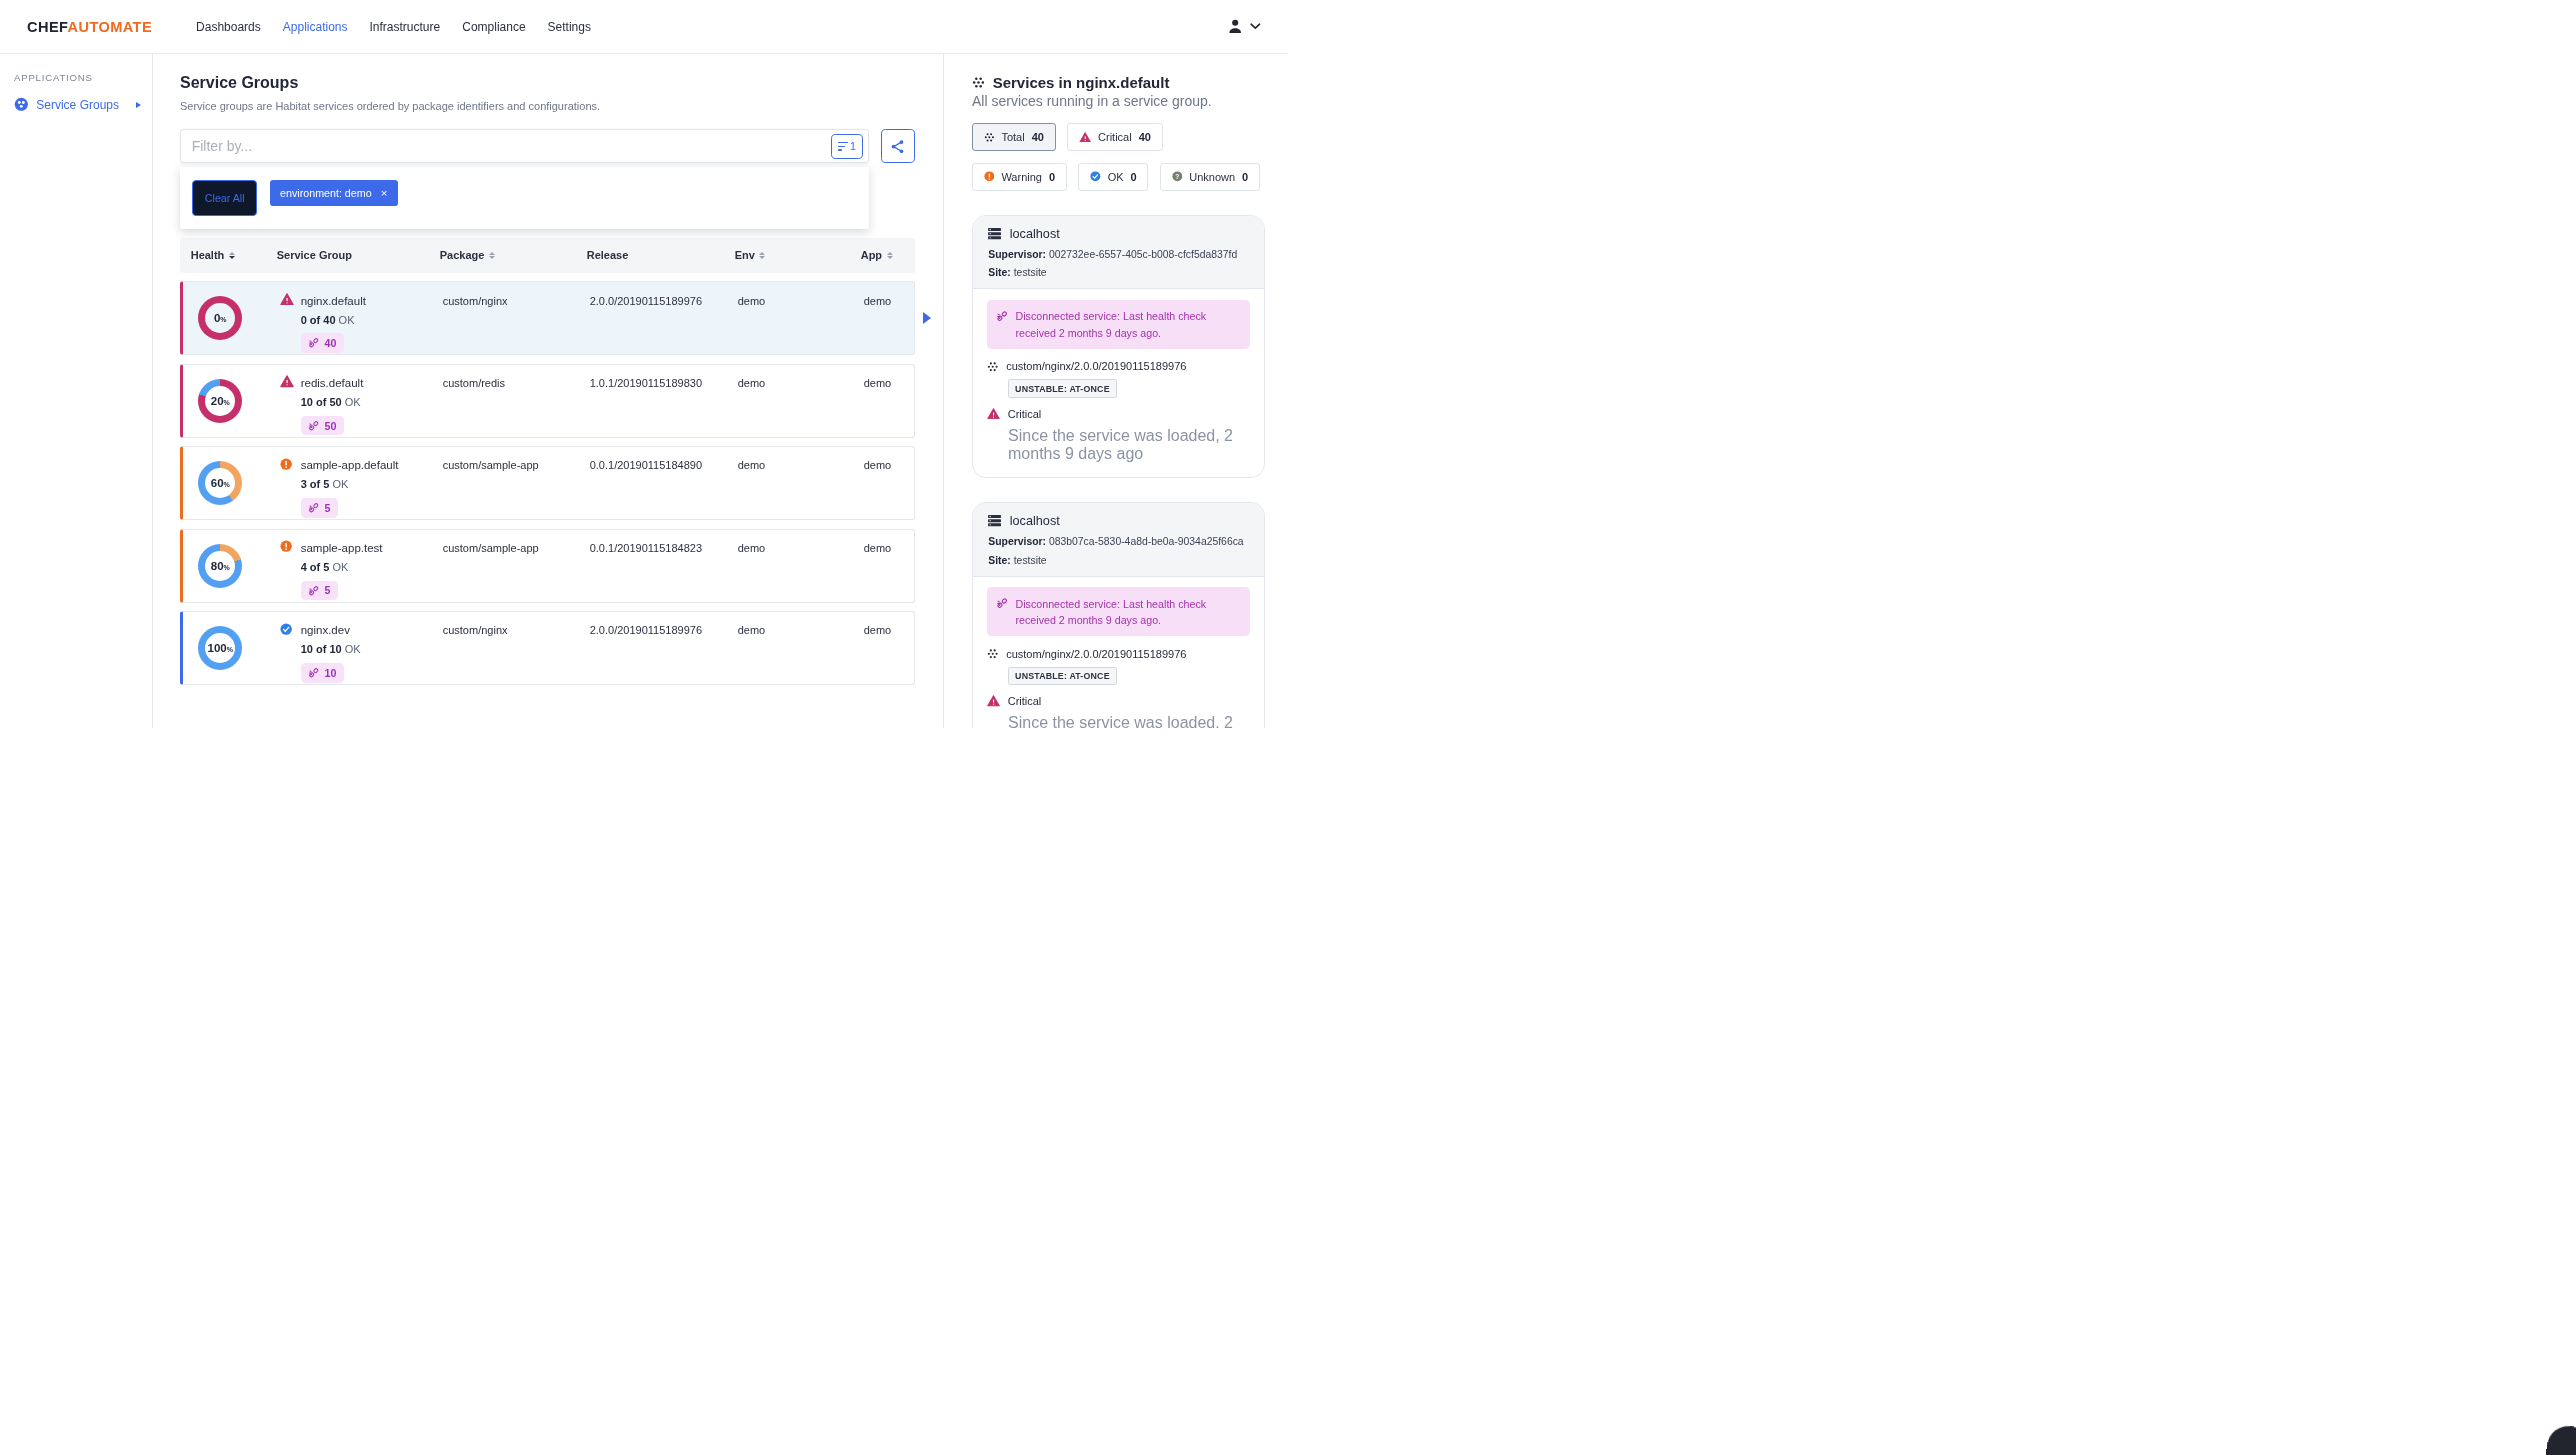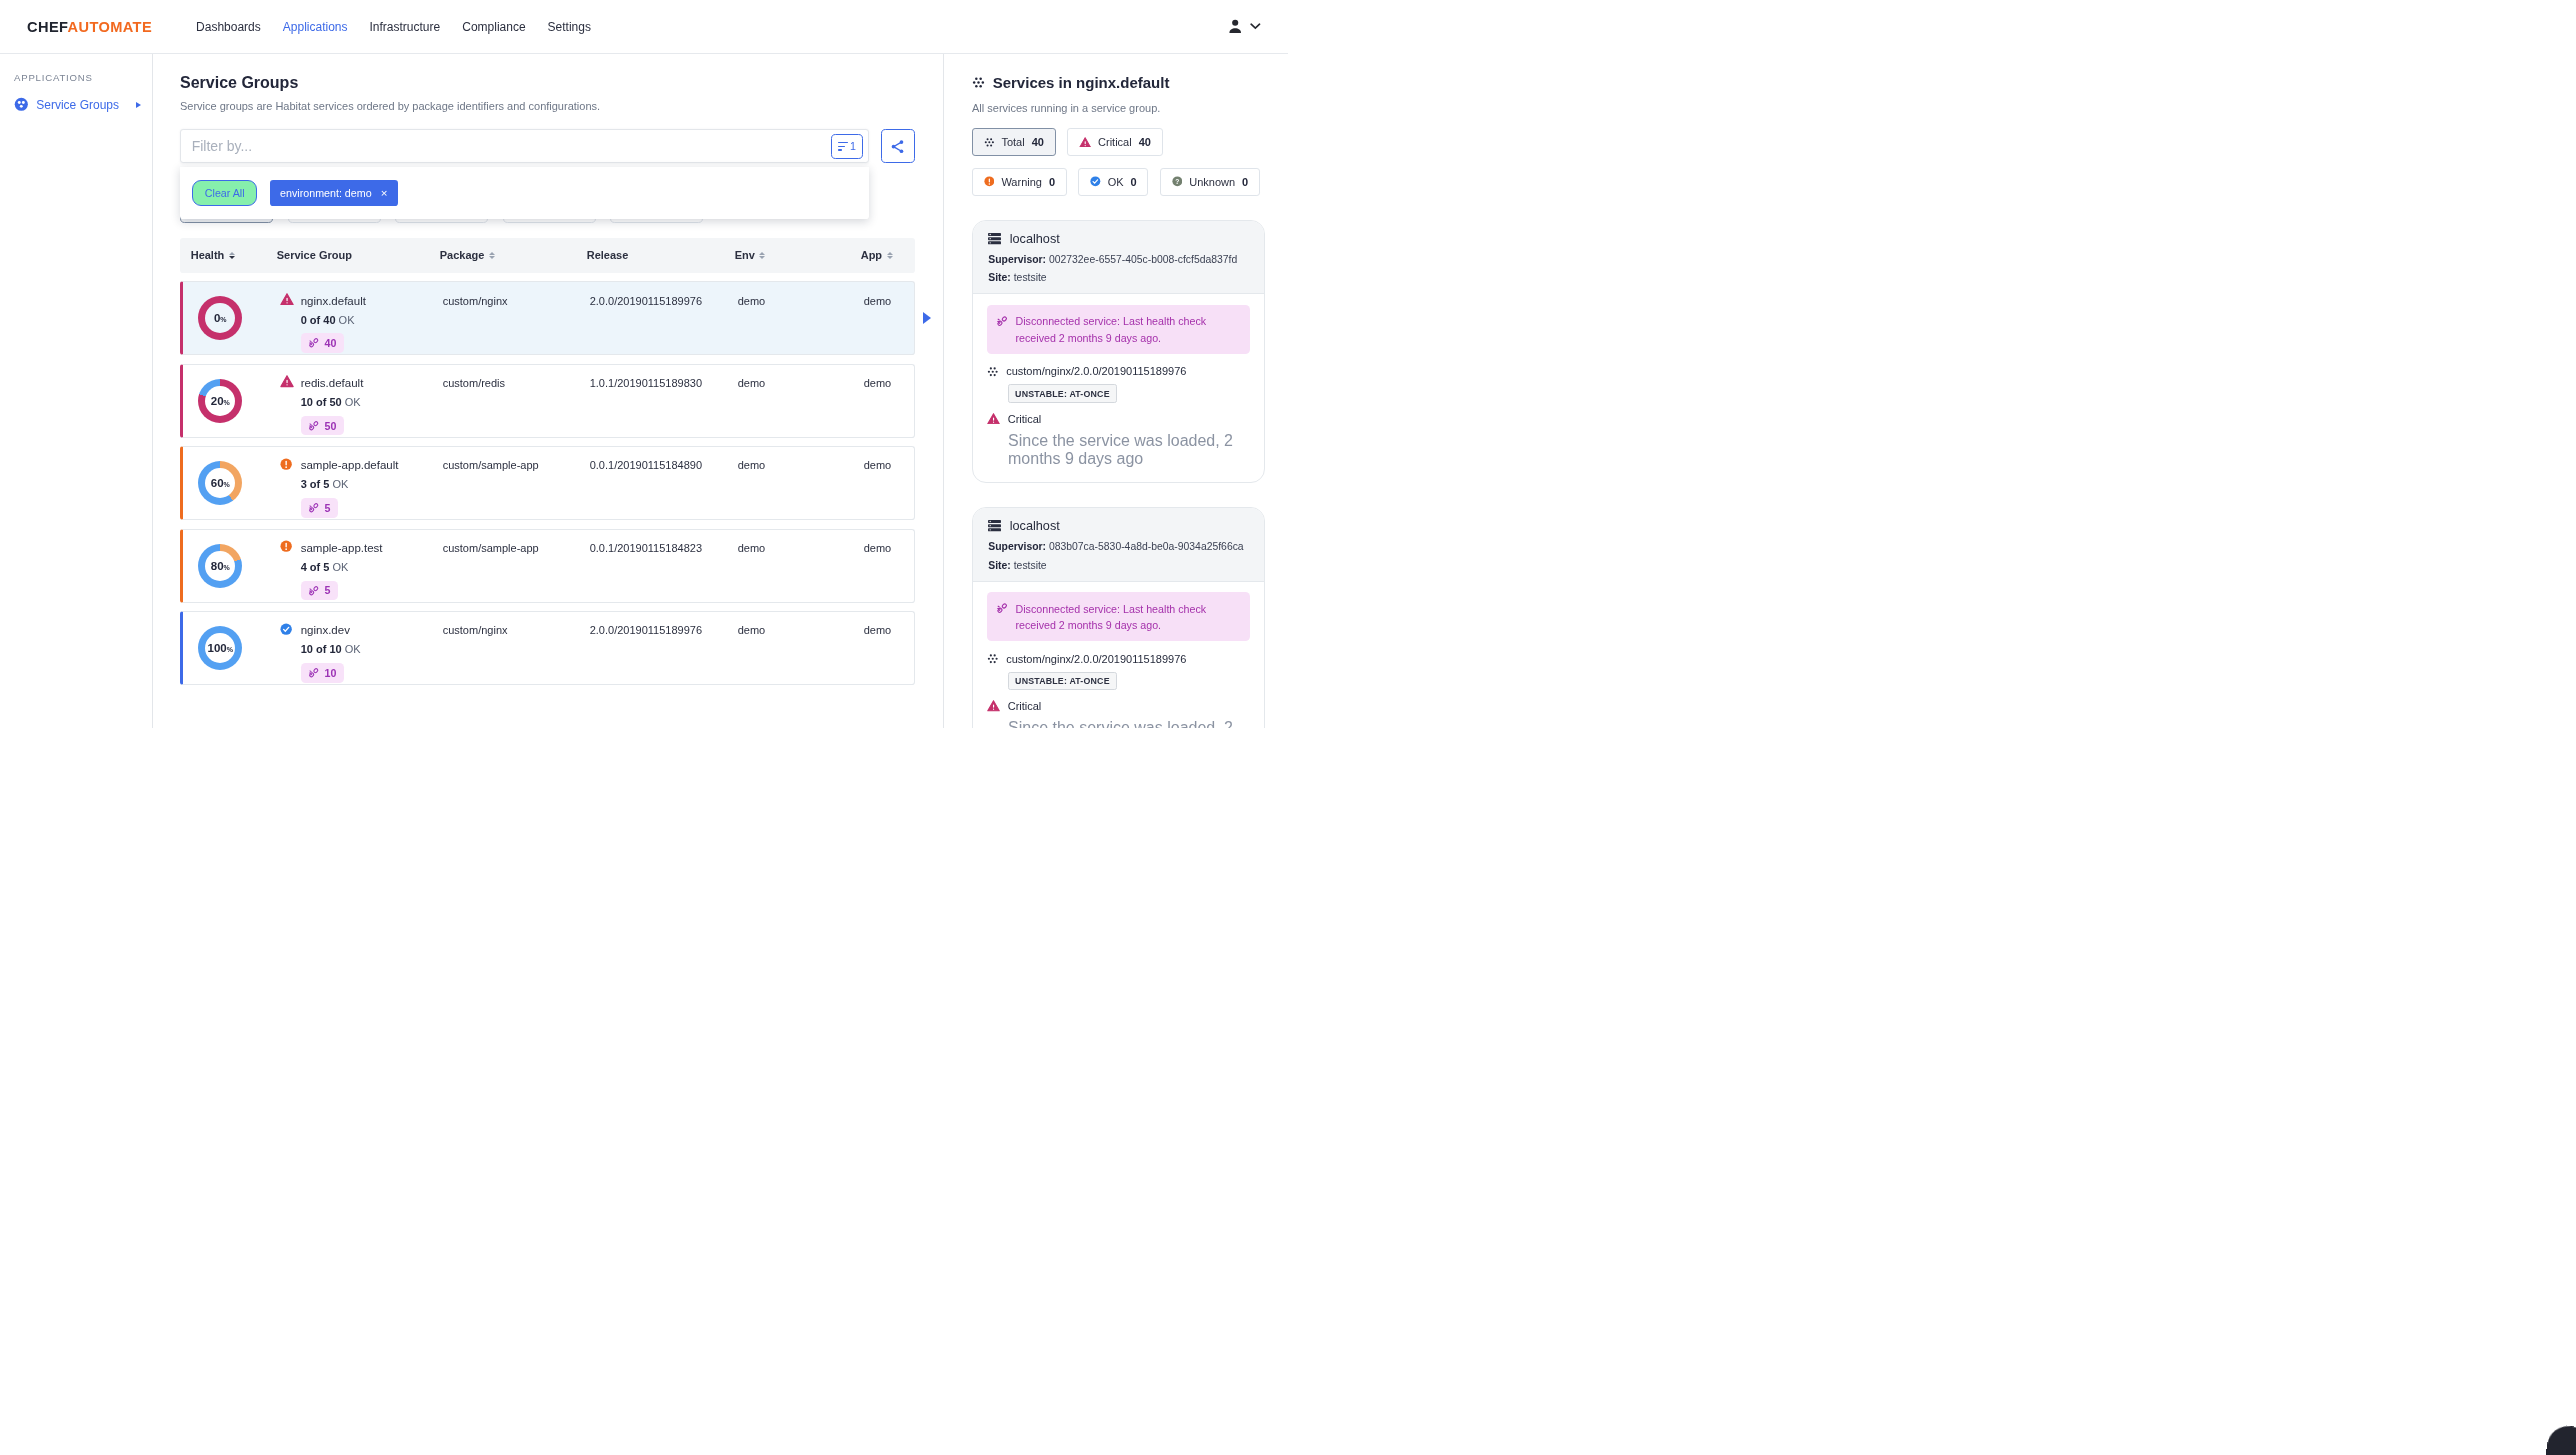--- a/index.html
+++ b/index.html
@@ -35,21 +35,21 @@
   .filter-box input::placeholder { color:#a9b0bc; }
   .btn-outline { border:0.8px solid #3d6ae8; color:#3d6ae8; background:#fff; border-radius:4.6px; cursor:pointer;
     display:flex; align-items:center; justify-content:center; }
   .filter-count-btn { width:32px; height:24.5px; gap:2.3px; font-size:10.7px; }
   .flines { display:flex; flex-direction:column; gap:2.3px; }
   .flines i { display:block; height:1.5px; background:#3d6ae8; border-radius:0.8px;}
   .flines i:nth-child(1){width:9.2px;} .flines i:nth-child(2){width:7px;} .flines i:nth-child(3){width:3.8px;}
   .share-btn { width:34px; height:34px; border-radius:4.6px; }
   .dropdown { position:absolute; top:38px; left:0; right:46px; background:#fff; border-radius:0 0 3.1px 3.1px;
     box-shadow:0 2.3px 9.2px rgba(30,40,60,.18); padding:13px 12.3px; display:flex; gap:13px; z-index:4;}
-  .clear-btn { height:26px; padding:0 11.5px; font-size:10.7px; border-radius:9px; background:#86efac;}
+  .clear-btn { height:36px; padding:0 11.5px; font-size:10.7px; border-radius:4px; background:#0f172a;}
   .chip { height:26px; background:#3d6ae8; color:#fff; font-size:10.7px; border-radius:3.1px; display:flex;
     align-items:center; gap:9.2px; padding:0 10px; cursor:pointer;}
   .chip .x { font-size:11.5px; }
   
   .stat-cards { display:flex; gap:14.6px; margin-top:15.3px; }
   .stat-card { width:93px; height:44px; border:0.8px solid #dfe4ea; border-radius:4.6px; background:#fff;
     padding:7px 9.2px; cursor:pointer; }
   .stat-card.selected { background:#f1f3f6; border-color:#8190a5; }
   .stat-card .sc-label { font-size:10.7px; color:#2c3040; }
   .sc-count { display:flex; align-items:center; gap:5.4px; margin-top:4.6px; font-size:11.5px; font-weight:700; color:#23273a;}
@@ -80,21 +80,21 @@
   .sicon { position:absolute; left:0; top:10.7px; width:14px; height:14px; }
   .svc-name { font-size:11.5px; color:#2c3040; }
   .svc-count { margin-top:7px; font-size:11px; color:#5b6375;}
   .svc-count b { color:#23273a; }
   .dbadge { display:inline-flex; align-items:center; gap:4.6px; margin-top:7.7px; background:#f8e2f9;
     color:#9c33b5; font-weight:700; font-size:10.7px; border-radius:4.6px; padding:3.8px 7.7px;}
   .row-arrow { position:absolute; right:-17px; top:50%; margin-top:-6.1px; width:0; height:0;
     border-left:8.4px solid #3d6ae8; border-top:6.1px solid transparent; border-bottom:6.1px solid transparent; cursor:pointer;}
   
   .panel-title { display:flex; align-items:center; gap:7.7px; font-size:15px; font-weight:700; color:#23273a;}
-  .panel-sub { font-size:11px; color:#6e7787; margin-top:11px; }
+  .panel-sub { font-size:14px; color:#6e7787; margin-top:2px; }
   .pills { display:flex; flex-wrap:wrap; gap:11.5px 11.5px; margin-top:14px; }
   .pill { height:28px; border:0.8px solid #dfe4ea; border-radius:3.1px; background:#fff; display:flex;
     align-items:center; gap:7px; padding:0 10.7px; font-size:11px; color:#2c3040; cursor:pointer;}
   .pill b { font-size:11px; color:#23273a; }
   .pill.selected { background:#f1f3f6; border-color:#8190a5; }
   .svc-card { border:0.8px solid #e4e8ec; border-radius:14px; margin-top:24px; overflow:hidden; background:#fff;}
   .svc-card:first-of-type { margin-top:11.5px; }
   .svc-hdr { background:#f3f5f7; border-bottom:0.8px solid #e4e8ec; padding:11.5px 15.3px 10px; }
   .host-line { display:flex; align-items:center; gap:8.4px; font-size:12.7px; color:#262b3c; }
   .meta-line { margin-top:7.7px; font-size:10.4px; color:#3c4254; }

